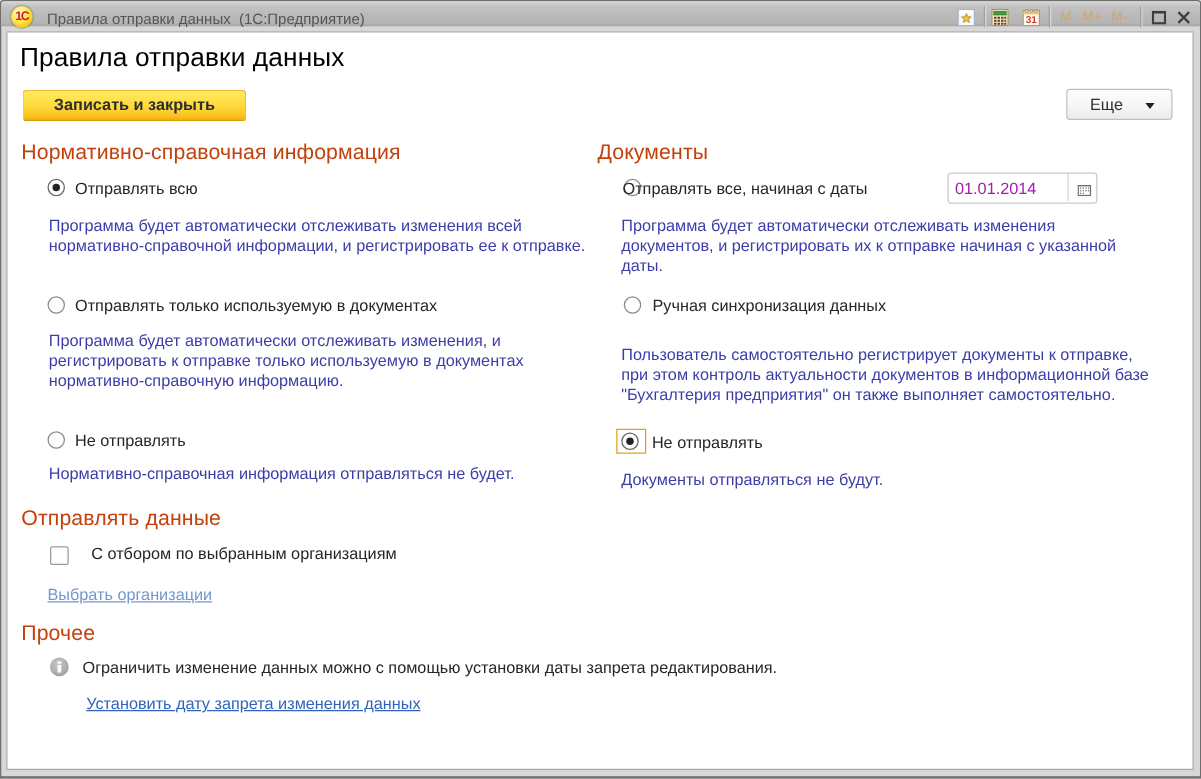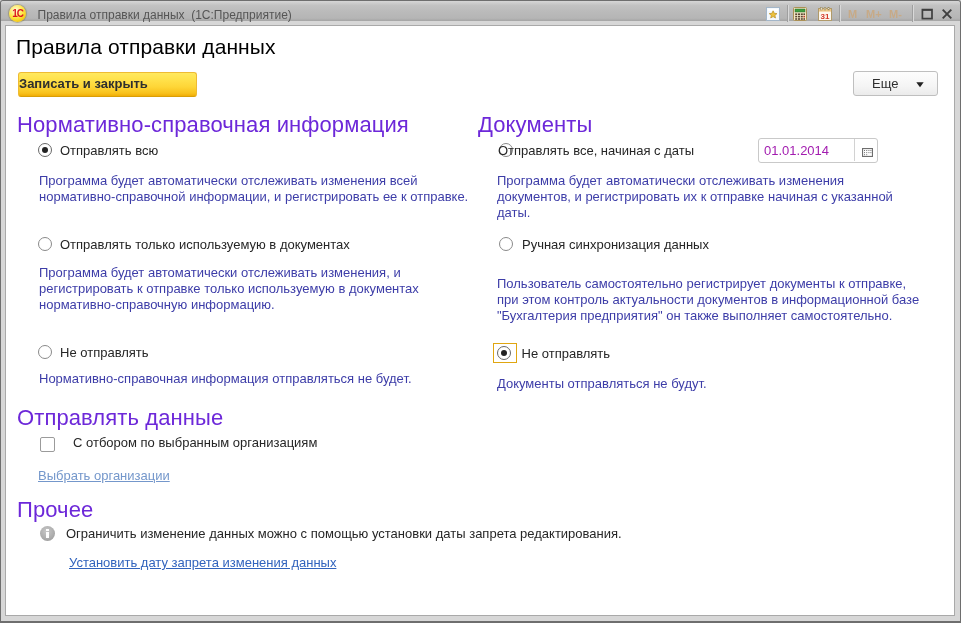--- a/index.html
+++ b/index.html
@@ -14,32 +14,32 @@
     background:radial-gradient(circle at 40% 32%, #fffbe0 0%, #ffe84a 45%, #f5c812 75%, #caa40c 100%);
     box-shadow:0 0 1px 1px rgba(120,110,60,.45); }
   .logo span { position:absolute; left:0; right:0; top:2.5px; text-align:center; font-size:10px; font-weight:bold; color:#dd1820; letter-spacing:-1.2px; }
   .tbsep { position:absolute; top:4px; width:1px; height:17px; background:#9f9f9f; box-shadow:1px 0 0 #d9d9d9; }
   .tbico { position:absolute; top:6px; width:14px; height:14px; }
   .mbtn { position:absolute; top:7px; font-size:11px; font-weight:bold; color:#caa87f; opacity:0.85; }
   .winbtn { position:absolute; top:6px; width:14px; height:14px; }
   .client { position:absolute; left:5px; top:25px; width:950px; height:591px; background:#fff; border:1px solid #a9a9a9; }
   .abs { position:absolute; }
   .h1 { font-size:21px; color:#000; letter-spacing:0.1px; }
-  .ghead { font-size:22px; color:#6d28d9; letter-spacing:0.1px; }
+  .ghead { font-size:17px; color:#c2410c; letter-spacing:0.1px; }
   .lbl { font-size:13px; color:#262626; }
   .note { font-size:13px; color:#3d3da8; line-height:16px; }
   .radio { position:absolute; width:14px; height:14px; border:1px solid #8a8a8a; border-radius:50%; background:#fff; }
   .radio.sel { border-color:#686868; }
   .radio.sel::after { content:""; position:absolute; left:2.75px; top:2.75px; width:6.5px; height:6.5px; border-radius:50%; background:#222; }
   .focusbox { position:absolute; border:1px solid #e0a611; }
   .checkbox { position:absolute; width:15px; height:15px; border:1px solid #9b9b9b; border-radius:2px; background:#fff; }
   .ybtn { position:absolute; left:12px; top:46px; width:179px; height:25px; border-radius:3px;
     border:1px solid #eebb33; border-bottom-color:#d99e06;
     background:linear-gradient(180deg,#ffe95e 0%,#ffe14a 30%,#fed637 60%,#f8c11c 88%,#f0ad05 100%);
-    font-size:13px; font-weight:bold; color:#2e2e2e; line-height:22px; }
+    font-size:13px; font-weight:bold; color:#2e2e2e; text-align:center; line-height:22px; }
   .ebtn { position:absolute; left:847px; top:45px; width:85px; height:25px; border-radius:3px;
     border:1px solid #bfbfbf; background:linear-gradient(180deg,#fdfdfd 0%,#f5f5f5 60%,#ebebeb 100%);
     font-size:13px; color:#2e2e2e; }
   .link { font-size:13px; color:#3163bd; text-decoration:underline; }
   .mlink { font-size:13px; color:#7497cb; text-decoration:underline; }
   .datefield { position:absolute; left:752px; top:112px; width:120px; height:25px; border:1px solid #c9c9c9; border-radius:3px; background:#fff; }
   .datefield .dtxt { position:absolute; left:5px; top:4px; font-size:13px; color:#a21caf; }
   .datefield .dsep { position:absolute; right:22px; top:0; width:1px; height:22px; background:#d2d2d2; }
   .info-ic { position:absolute; width:15px; height:15px; border-radius:50%;
     background:radial-gradient(circle at 45% 35%, #c8c8c8 0%, #ababab 60%, #909090 100%); }

